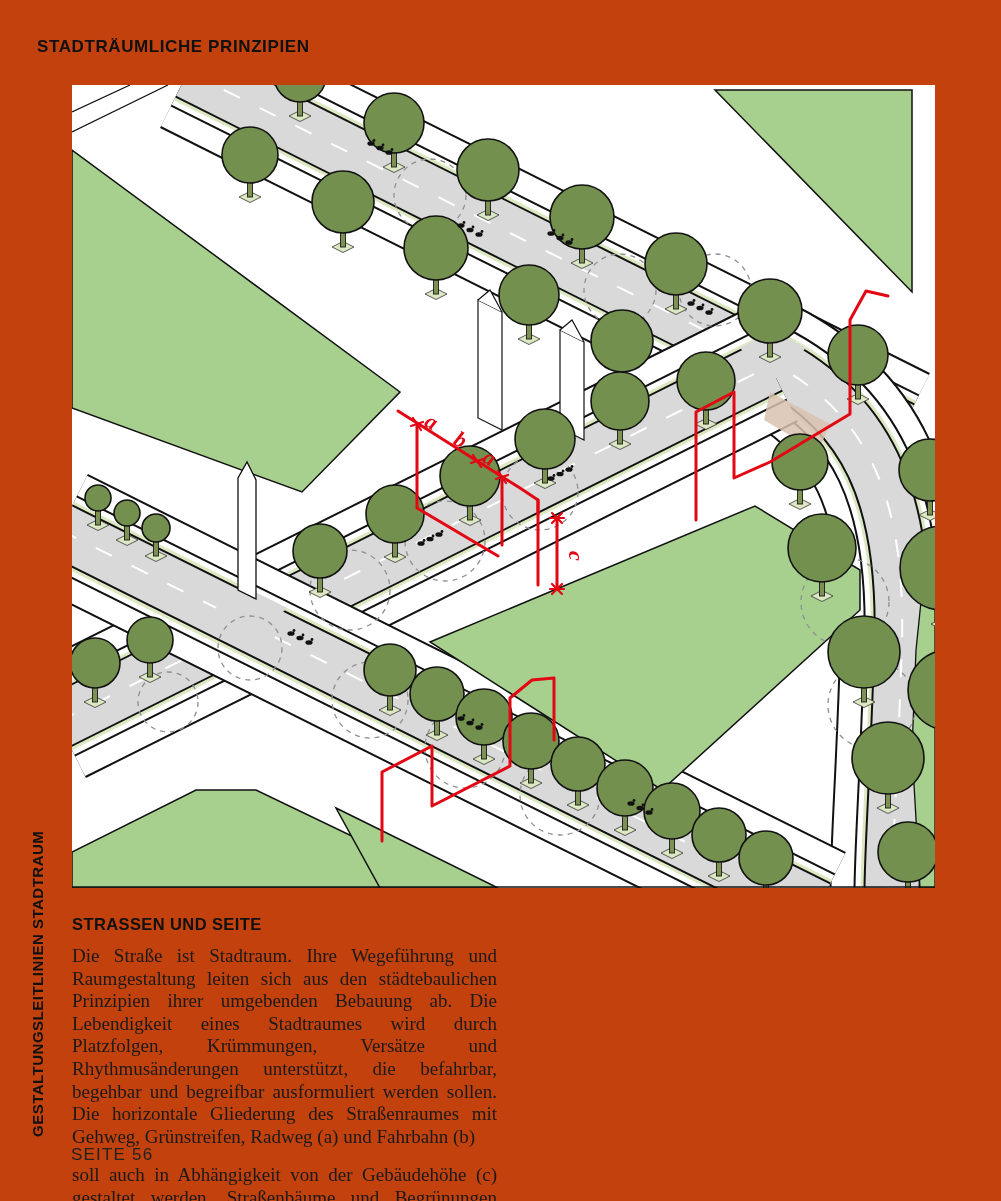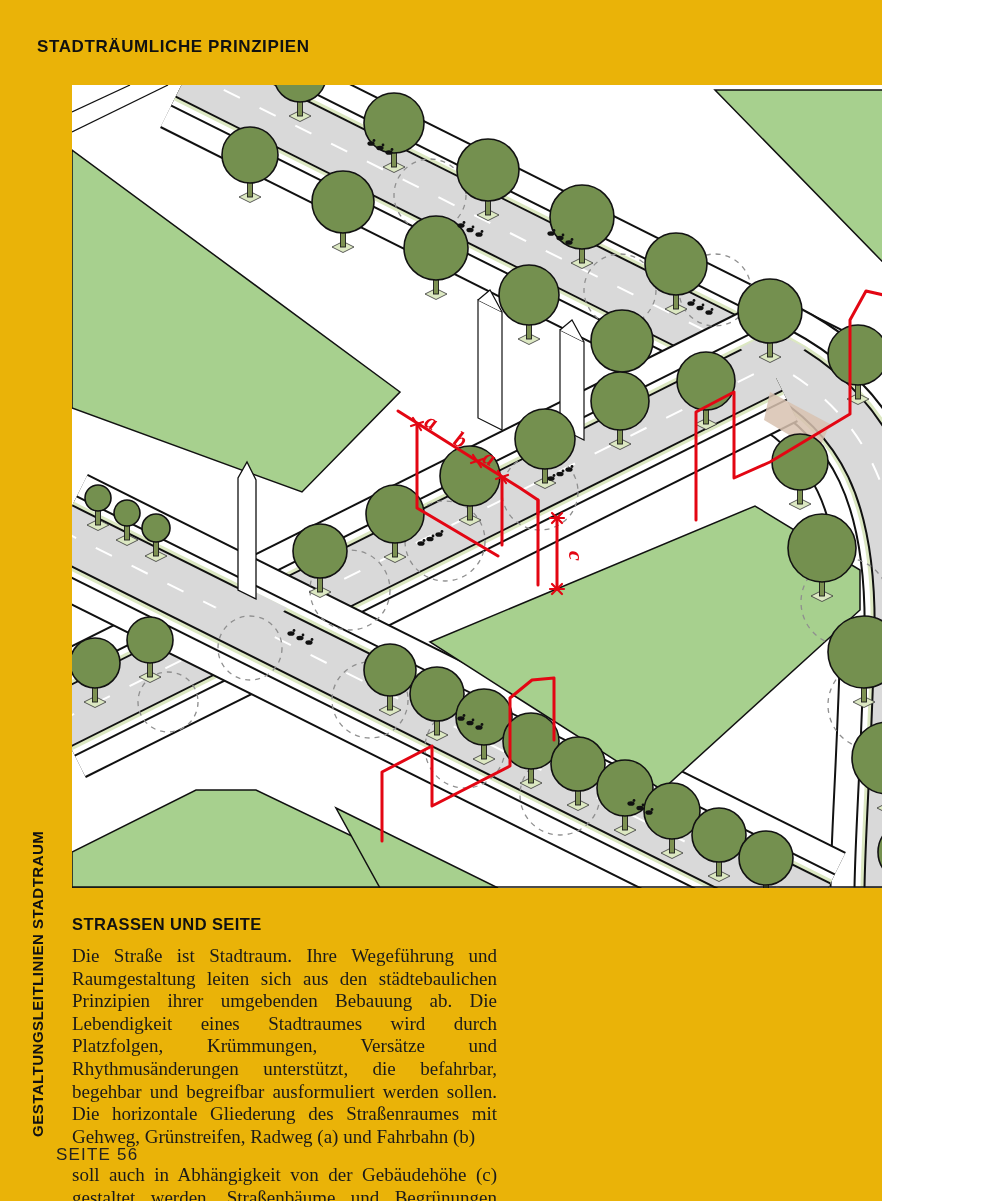--- a/index.html
+++ b/index.html
@@ -1,30 +1,30 @@
 <!DOCTYPE html>
 <html><head>
 <meta charset="utf-8">
 <style>
   html,body{margin:0;padding:0;background:#fff;}
-  .page{position:relative;width:882px;height:1201px;background:#eab308;overflow:hidden;
+  .page{position:relative;width:1001px;height:1201px;background:#c2410c;overflow:hidden;
         font-family:"Liberation Sans",sans-serif;color:#111;}
   .hdr{position:absolute;left:37px;top:26px;font-size:17px;font-weight:bold;
        letter-spacing:.6px;white-space:nowrap;}
   .vlabel{position:absolute;left:29px;top:1137px;transform:rotate(-90deg);
           transform-origin:0 0;font-size:15px;font-weight:bold;letter-spacing:.5px;
           white-space:nowrap;}
   figure.illus{position:absolute;left:72px;top:85px;width:863px;height:803px;margin:0;}
   figure.illus svg{display:block;width:100%;height:100%;}
   .sect{position:absolute;left:72px;top:901px;font-size:16.5px;font-weight:bold;
         letter-spacing:.4px;white-space:nowrap;}
   .cols{position:absolute;left:72px;top:945px;width:866px;display:flex;gap:16px;flex-direction:column;}
   .cols p{width:425px;margin:0;font-family:"Liberation Serif",serif;font-size:19px;
           line-height:22.6px;text-align:justify;color:#1a1a1a;}
-  .pagenum{position:absolute;left:56px;top:1145px;font-size:17px;font-weight:normal;
+  .pagenum{position:absolute;left:71px;top:1145px;font-size:17px;font-weight:normal;
            letter-spacing:1.2px;color:#222;}
   .redlbl{font-family:"Liberation Serif",serif;font-style:italic;font-weight:bold;}
 </style>
 </head>
 <body>
 
 <div class="page">
 
   <h1 class="hdr">STADTRÄUMLICHE PRINZIPIEN</h1>
 

